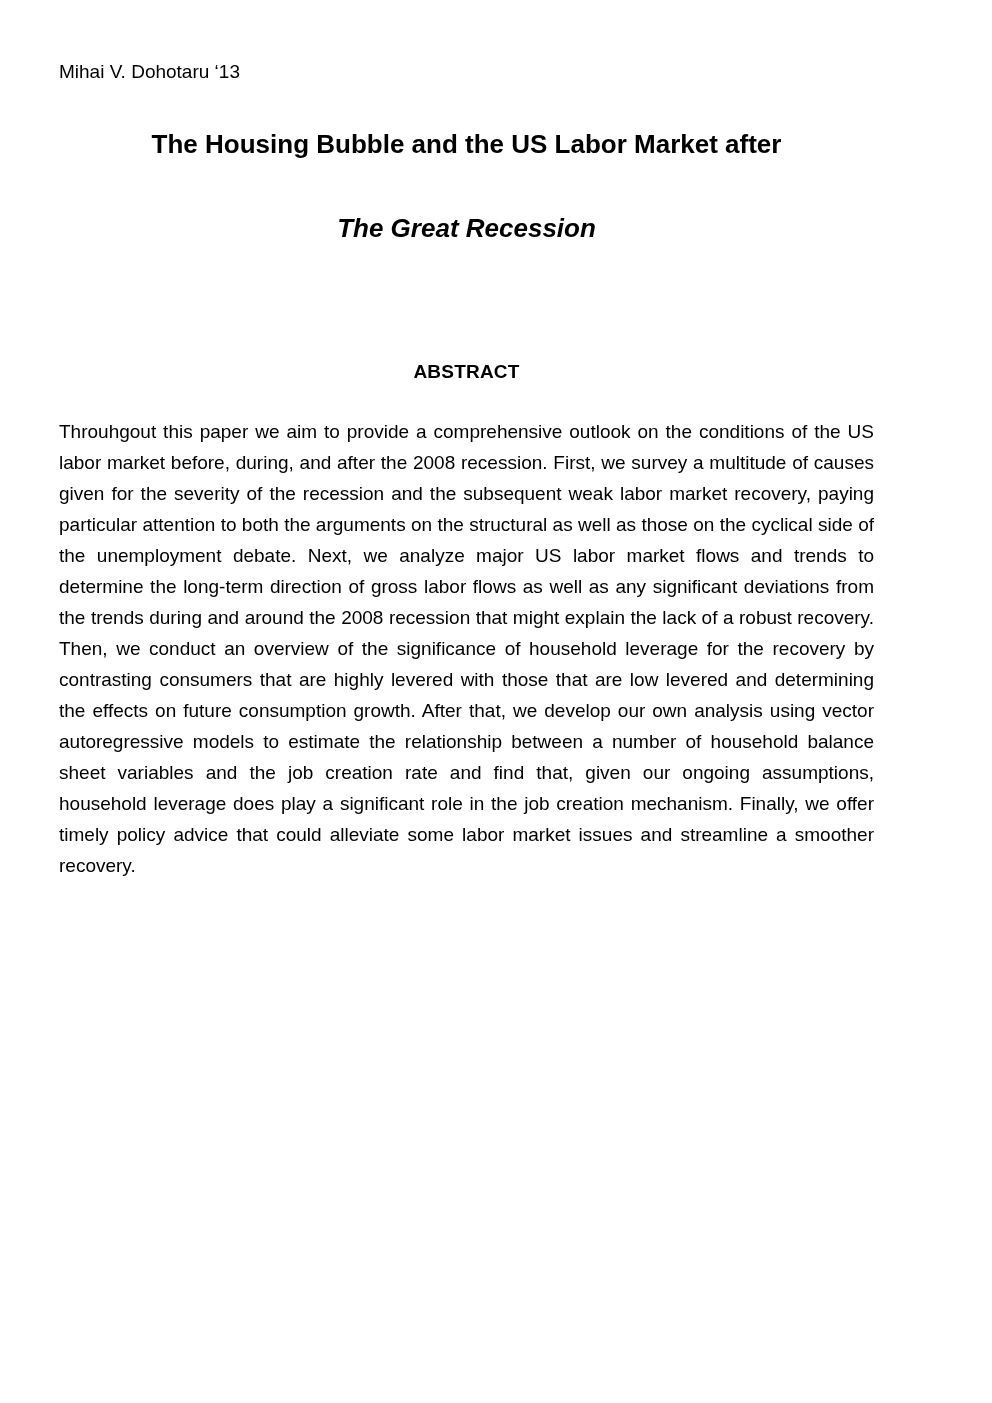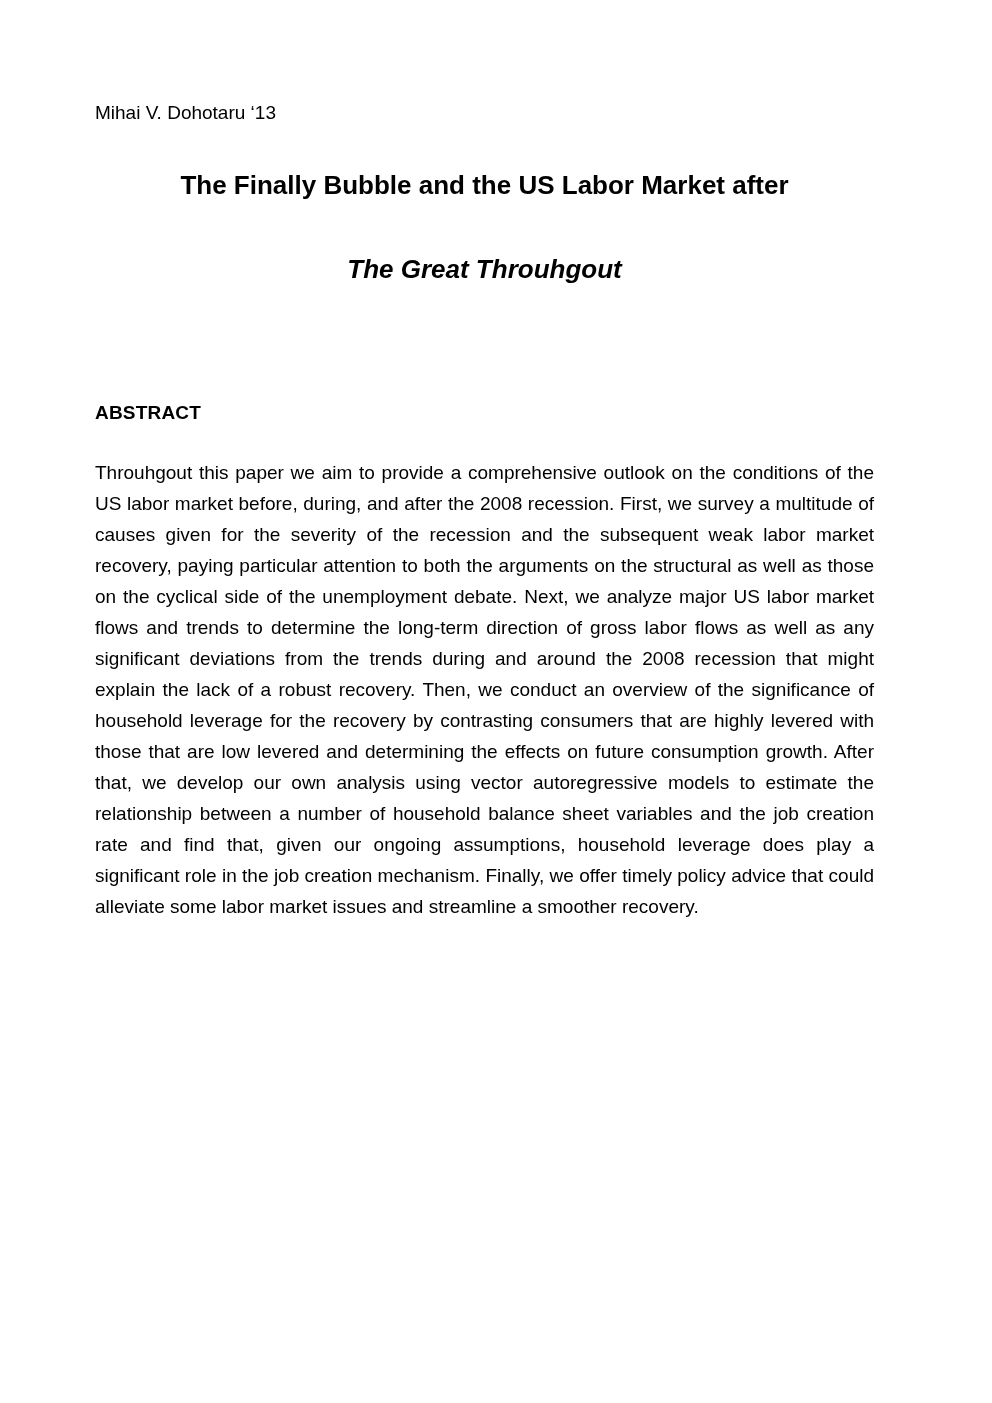--- a/index.html
+++ b/index.html
@@ -12,23 +12,22 @@
   }
   .page {
     position: relative;
     width: 992px;
     height: 1403px;
     background: #ffffff;
     overflow: hidden;
     margin: 0 auto;
   }
   .content {
-    padding-left: 95px;
+    padding-left: 59px;
     padding-right: 118px;
-    margin-top: 41px;
   }
   .author {
     padding-top: 60px;
     font-size: 19px;
     line-height: 24px;
     text-align: left;
     font-weight: normal;
   }
   .title-line1 {
     margin-top: 44px;
@@ -43,38 +42,39 @@
     line-height: 32px;
     font-weight: bold;
     font-style: italic;
     text-align: center;
   }
   .abstract-heading {
     margin-top: 116px;
     font-size: 19px;
     line-height: 24px;
     font-weight: bold;
+    text-align: center;
     letter-spacing: 0.2px;
   }
   .abstract-body {
     margin-top: 32px;
     font-size: 19px;
     line-height: 31px;
     text-align: justify;
     text-justify: inter-word;
   }
 </style>
 </head>
 <body>
 
 <div class="page">
   <div class="content">
     <div class="author">Mihai V. Dohotaru ‘13</div>
 
-    <h1 class="title-line1">The Finally Bubble and the US Labor Market after</h1>
+    <h1 class="title-line1">The Housing Bubble and the US Labor Market after</h1>
 
-    <h1 class="title-line2">The Great Throuhgout</h1>
+    <h1 class="title-line2">The Great Recession</h1>
 
     <h2 class="abstract-heading">ABSTRACT</h2>
 
     <p class="abstract-body">Throuhgout this paper we aim to provide a comprehensive outlook on the conditions of the US labor market before, during, and after the 2008 recession. First, we survey a multitude of causes given for the severity of the recession and the subsequent weak labor market recovery, paying particular attention to both the arguments on the structural as well as those on the cyclical side of the unemployment debate. Next, we analyze major US labor market flows and trends to determine the long-term direction of gross labor flows as well as any significant deviations from the trends during and around the 2008 recession that might explain the lack of a robust recovery. Then, we conduct an overview of the significance of household leverage for the recovery by contrasting consumers that are highly levered with those that are low levered and determining the effects on future consumption growth. After that, we develop our own analysis using vector autoregressive models to estimate the relationship between a number of household balance sheet variables and the job creation rate and find that, given our ongoing assumptions, household leverage does play a significant role in the job creation mechanism. Finally, we offer timely policy advice that could alleviate some labor market issues and streamline a smoother recovery.</p>
   </div>
 </div>
 
 </body></html>

